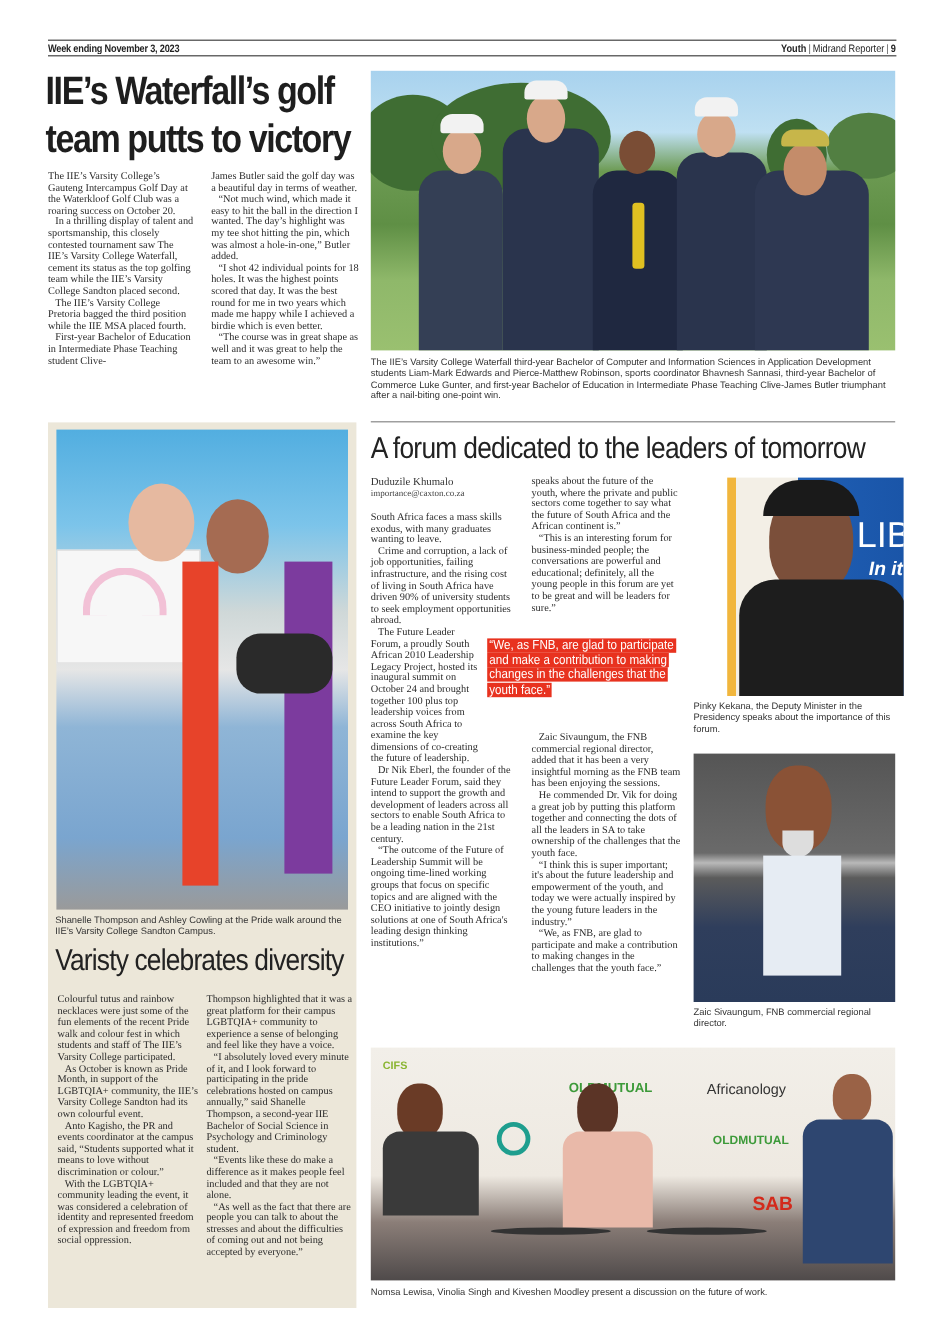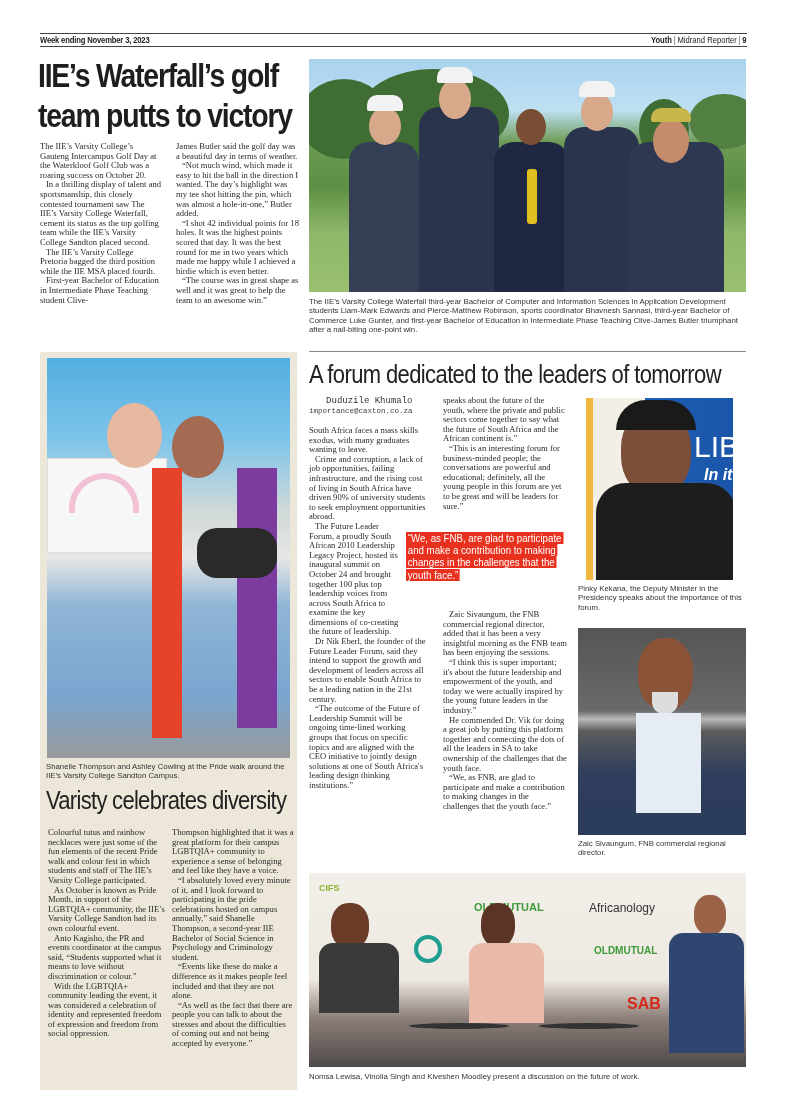--- a/index.html
+++ b/index.html
@@ -40,27 +40,27 @@
 
   
   .pride-box { position: absolute; left: 40px; top: 352px; width: 257px; height: 738px; background: #ece7d9; }
   .pride-photo { left: 47px; top: 358px; width: 243px; height: 400px;
     background: linear-gradient(180deg, #52aee0 0%, #7cc4ea 20%, #cfd8d8 38%, #e6e6e6 50%, #8fb5d6 62%, #7aa5cf 85%, #9a9a9a 100%); }
 
   .pride-head { position: absolute; left: 46px; top: 786px; font-family: "Liberation Sans", sans-serif; font-size: 25px; color: #222; letter-spacing: -0.8px; transform: scaleX(0.88); transform-origin: left; white-space: nowrap; }
 
   
   .forum-head { position: absolute; left: 309px; top: 360px; font-family: "Liberation Sans", sans-serif; font-size: 25px; color: #222; letter-spacing: -0.7px; transform: scaleX(0.88); transform-origin: left; white-space: nowrap; }
-  .byline { position: absolute; left: 309px; top: 396px; font-family: Liberation Mono, monospace; font-size: 9px; color: #333; line-height: 10px; text-align: right; }
+  .byline { position: absolute; left: 309px; top: 396px; font-family: Liberation Serif, serif; font-size: 9px; color: #333; line-height: 10px; }
   .byline .email { font-size: 7.5px; color: #444; }
 
   .pullquote { position: absolute; left: 406px; top: 532px; width: 178px; font-family: "Liberation Sans", sans-serif; font-size: 11px; line-height: 12.2px; color: #fff; transform: scaleX(0.88); transform-origin: left; }
   .pullquote span { background: #e8321f; box-decoration-break: clone; -webkit-box-decoration-break: clone; padding: 0 2px; }
 
-  .pinky-photo { left: 586px; top: 398px; width: 147px; height: 182px;
+  .pinky-photo { left: 606px; top: 398px; width: 147px; height: 182px;
     background: linear-gradient(90deg, #f1b63d 0%, #f1b63d 5%, #f3efe6 5%, #f3efe6 40%, #1f5fb5 40%, #1a55a8 100%); }
   .zaic-photo { left: 578px; top: 628px; width: 168px; height: 207px;
     background: linear-gradient(180deg, #555 0%, #6a6a6a 40%, #b9b9b9 44%, #5b5b5b 50%, #2f3e5c 70%, #2a3b5a 100%); }
   .panel-photo { left: 309px; top: 873px; width: 437px; height: 194px;
     background: linear-gradient(180deg, #f2efe9 0%, #eee9e1 55%, #8b7e78 75%, #4f4a4a 100%); }
 </style>
 </head>
 <body>
 
 <div class="folio-rule-top"></div>
@@ -156,22 +156,22 @@
 
 <div class="col" style="left:443px; top:396px; width:124px;">
   <p class="first">speaks about the future of the youth, where the private and public sectors come together to say what the future of South Africa and the African continent is.”</p>
   <p>“This is an interesting forum for business-minded people; the conversations are powerful and educational; definitely, all the young people in this forum are yet to be great and will be leaders for sure.”</p>
 </div>
 
 <div class="pullquote"><span>“We, as FNB, are glad to participate and make a contribution to making changes in the challenges that the youth face.”</span></div>
 
 <div class="col" style="left:443px; top:610px; width:124px;">
   <p style="text-indent:6px;">Zaic Sivaungum, the FNB commercial regional director, added that it has been a very insightful morning as the FNB team has been enjoying the sessions.</p>
+  <p>He commended Dr. Vik for doing a great job by putting this platform together and connecting the dots of all the leaders in SA to take ownership of the challenges that the youth face.</p>
   <p>“I think this is super important; it's about the future leadership and empowerment of the youth, and today we were actually inspired by the young future leaders in the industry.”</p>
-  <p>He commended Dr. Vik for doing a great job by putting this platform together and connecting the dots of all the leaders in SA to take ownership of the challenges that the youth face.</p>
   <p>“We, as FNB, are glad to participate and make a contribution to making changes in the challenges that the youth face.”</p>
 </div>
 
 <div class="photo pinky-photo" title="Pinky Kekana in front of a blue Liberty banner">
   <div style="position:absolute; left:108px; top:32px; font-family:'Liberation Sans',sans-serif; font-size:30px; color:#fff;">LIB</div>
   <div style="position:absolute; left:118px; top:68px; font-family:'Liberation Sans',sans-serif; font-style:italic; font-weight:bold; font-size:16px; color:#fff;">In it w</div>
   <div style="position:absolute; left:35px; top:10px; width:70px; height:88px; border-radius:45%; background:#7b4f3a;"></div>
   <div style="position:absolute; left:30px; top:2px; width:80px; height:30px; border-radius:40px 40px 0 0; background:#1a1a1a;"></div>
   <div style="position:absolute; left:10px; top:85px; width:140px; height:100px; border-radius:30px 30px 0 0; background:#1d1d1d;"></div>
 </div>

